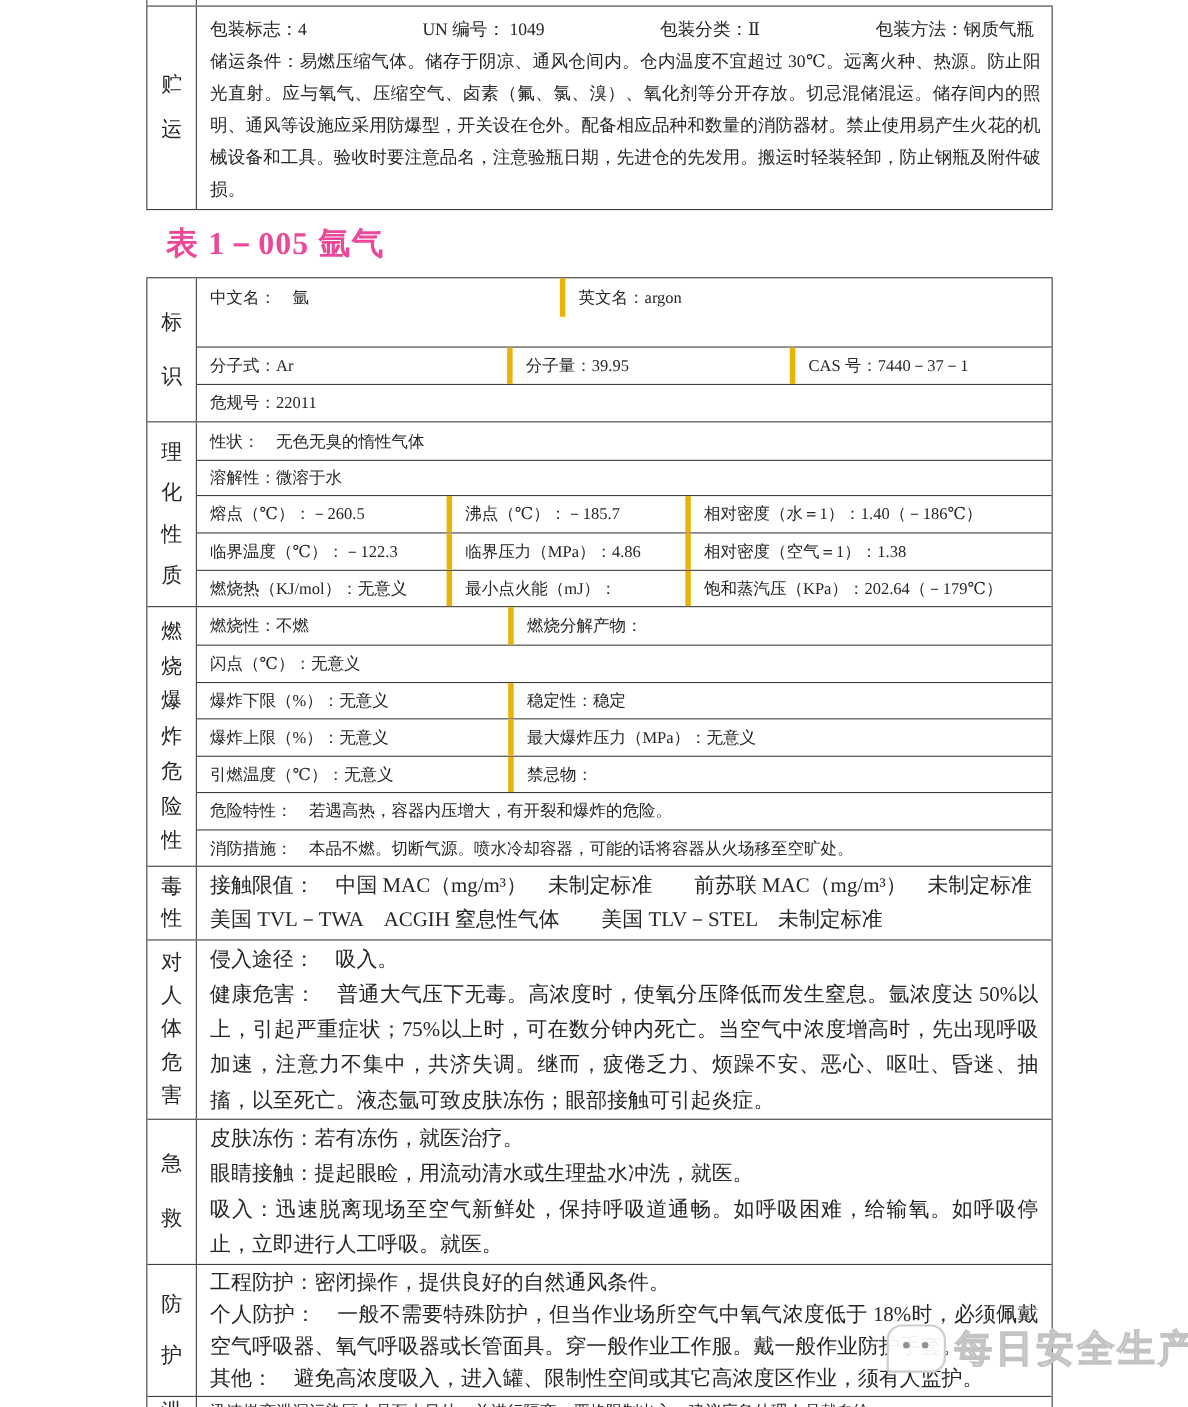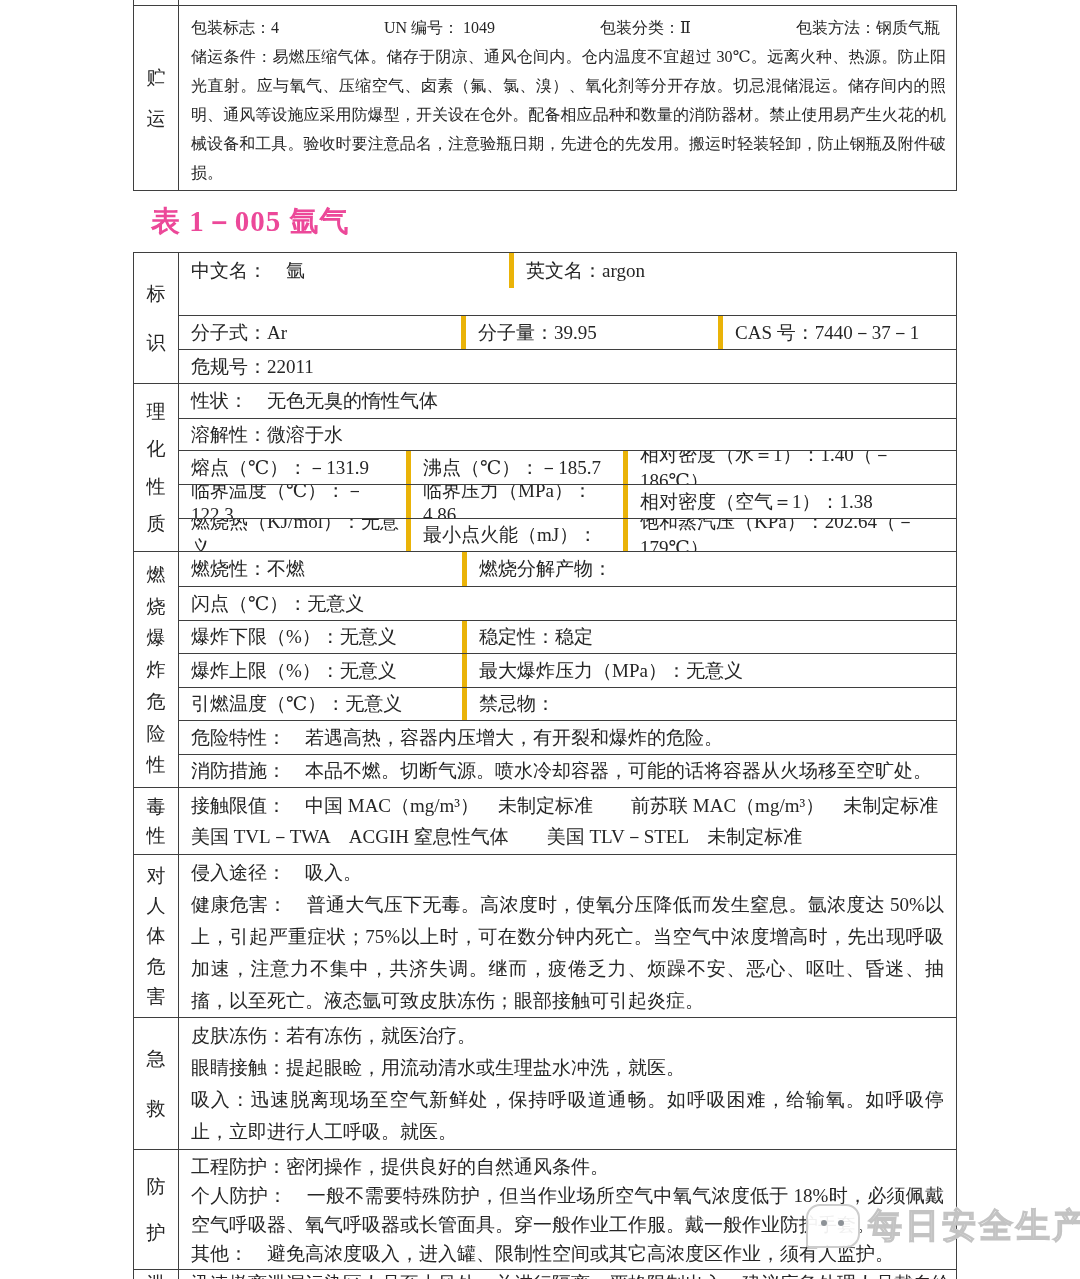--- a/index.html
+++ b/index.html
@@ -25,21 +25,21 @@
                letter-spacing:1px; color:#ec4899; }
 
   
   .t2 { position:absolute; left:0; top:252px; width:824px; border:1px solid #3f3f3f; }
   .sec { display:grid; grid-template-columns:45px 1fr; }
   .sec + .sec { border-top:1px solid #3f3f3f; }
   .rows { min-width:0; }
   .row { display:grid; }
   .row + .row { border-top:1px solid #3f3f3f; }
   .row > .cell + .cell { border-left:5px solid #eab308; }
-  .cell { font-size:19px; padding-left:12px; display:flex; align-items:center;
+  .cell { font-size:15px; padding-left:12px; display:flex; align-items:center;
           min-width:0; overflow:hidden; }
   .g1  { grid-template-columns:1fr; }
   .g2a { grid-template-columns:330px 1fr; }
   .g3a { grid-template-columns:282px 257px 1fr;margin-top:27px; }
   .g3b { grid-template-columns:227px 217px 1fr; }
   .g2b { grid-template-columns:283px 1fr; }
   .r35{height:35px} .r34{height:34px} .r33{height:33px} .r32{height:32px} .r27{height:27px}
 
   .block { font-size:19px; padding:2px 12px 0 12px; }
   .block p { text-align:justify; text-align-last:left; word-break:break-all; }
@@ -116,21 +116,21 @@
           <span>质</span>
         </div>
       <div class="rows">
         <div class="row g1 r34">
           <div class="cell">性状：　无色无臭的惰性气体</div>
         </div>
         <div class="row g1 r32">
           <div class="cell">溶解性：微溶于水</div>
         </div>
         <div class="row g3b r34">
-          <div class="cell">熔点（℃）：－131.9</div>
+          <div class="cell">熔点（℃）：－260.5</div>
           <div class="cell">沸点（℃）：－185.7</div>
           <div class="cell">相对密度（水＝1）：1.40（－186℃）</div>
         </div>
         <div class="row g3b r34">
           <div class="cell">临界温度（℃）：－122.3</div>
           <div class="cell">临界压力（MPa）：4.86</div>
           <div class="cell">相对密度（空气＝1）：1.38</div>
         </div>
         <div class="row g3b r33">
           <div class="cell">燃烧热（KJ/mol）：无意义</div>

